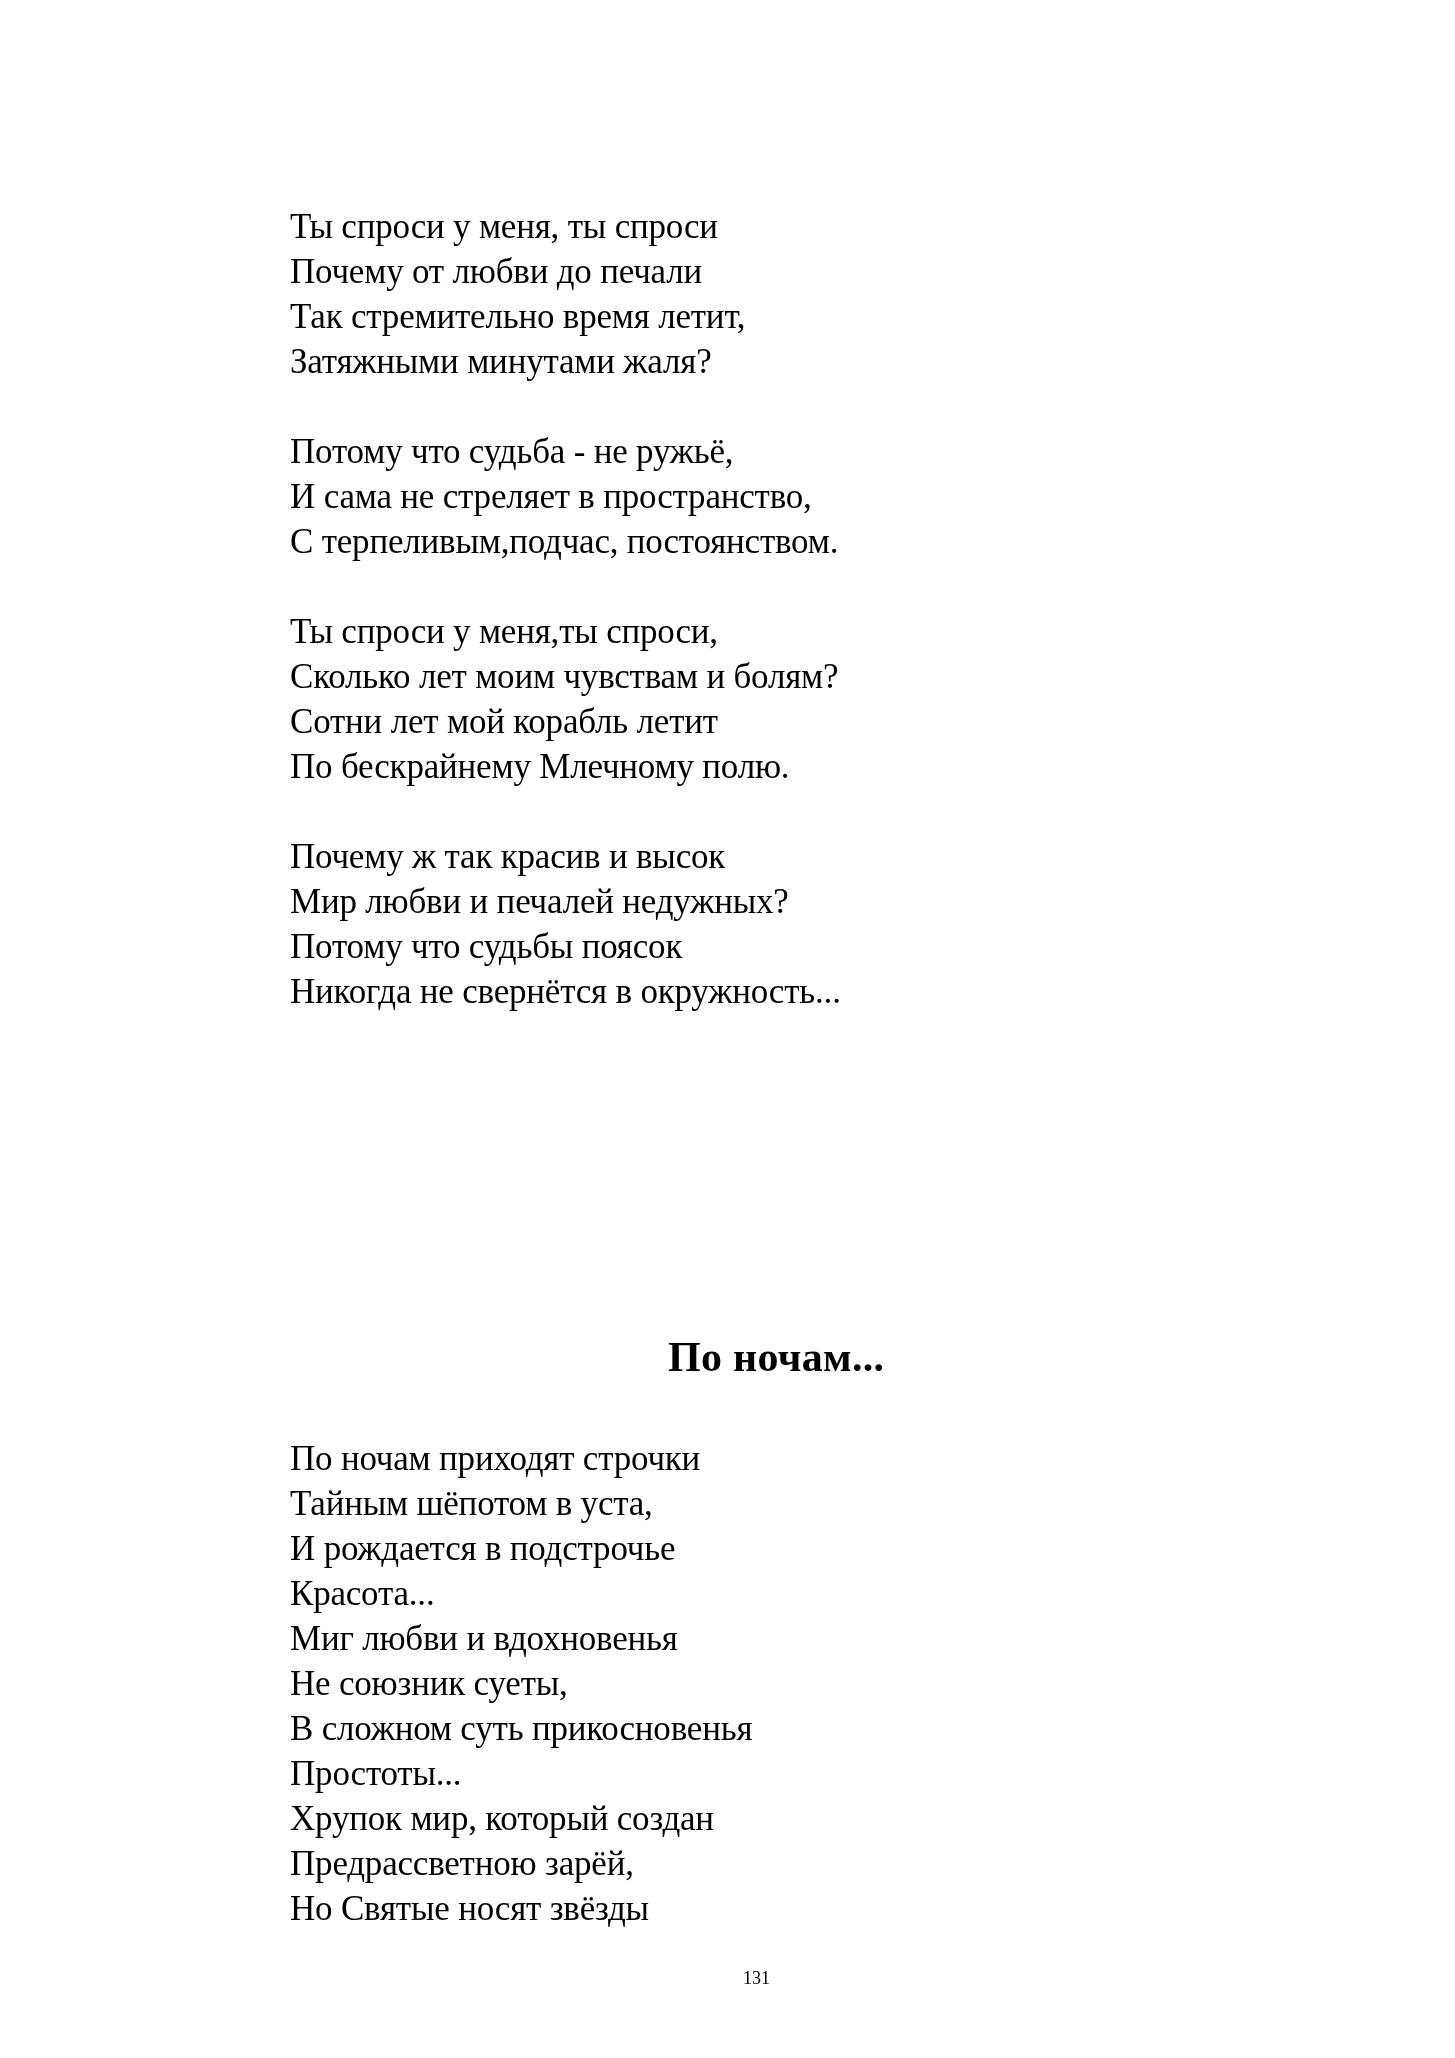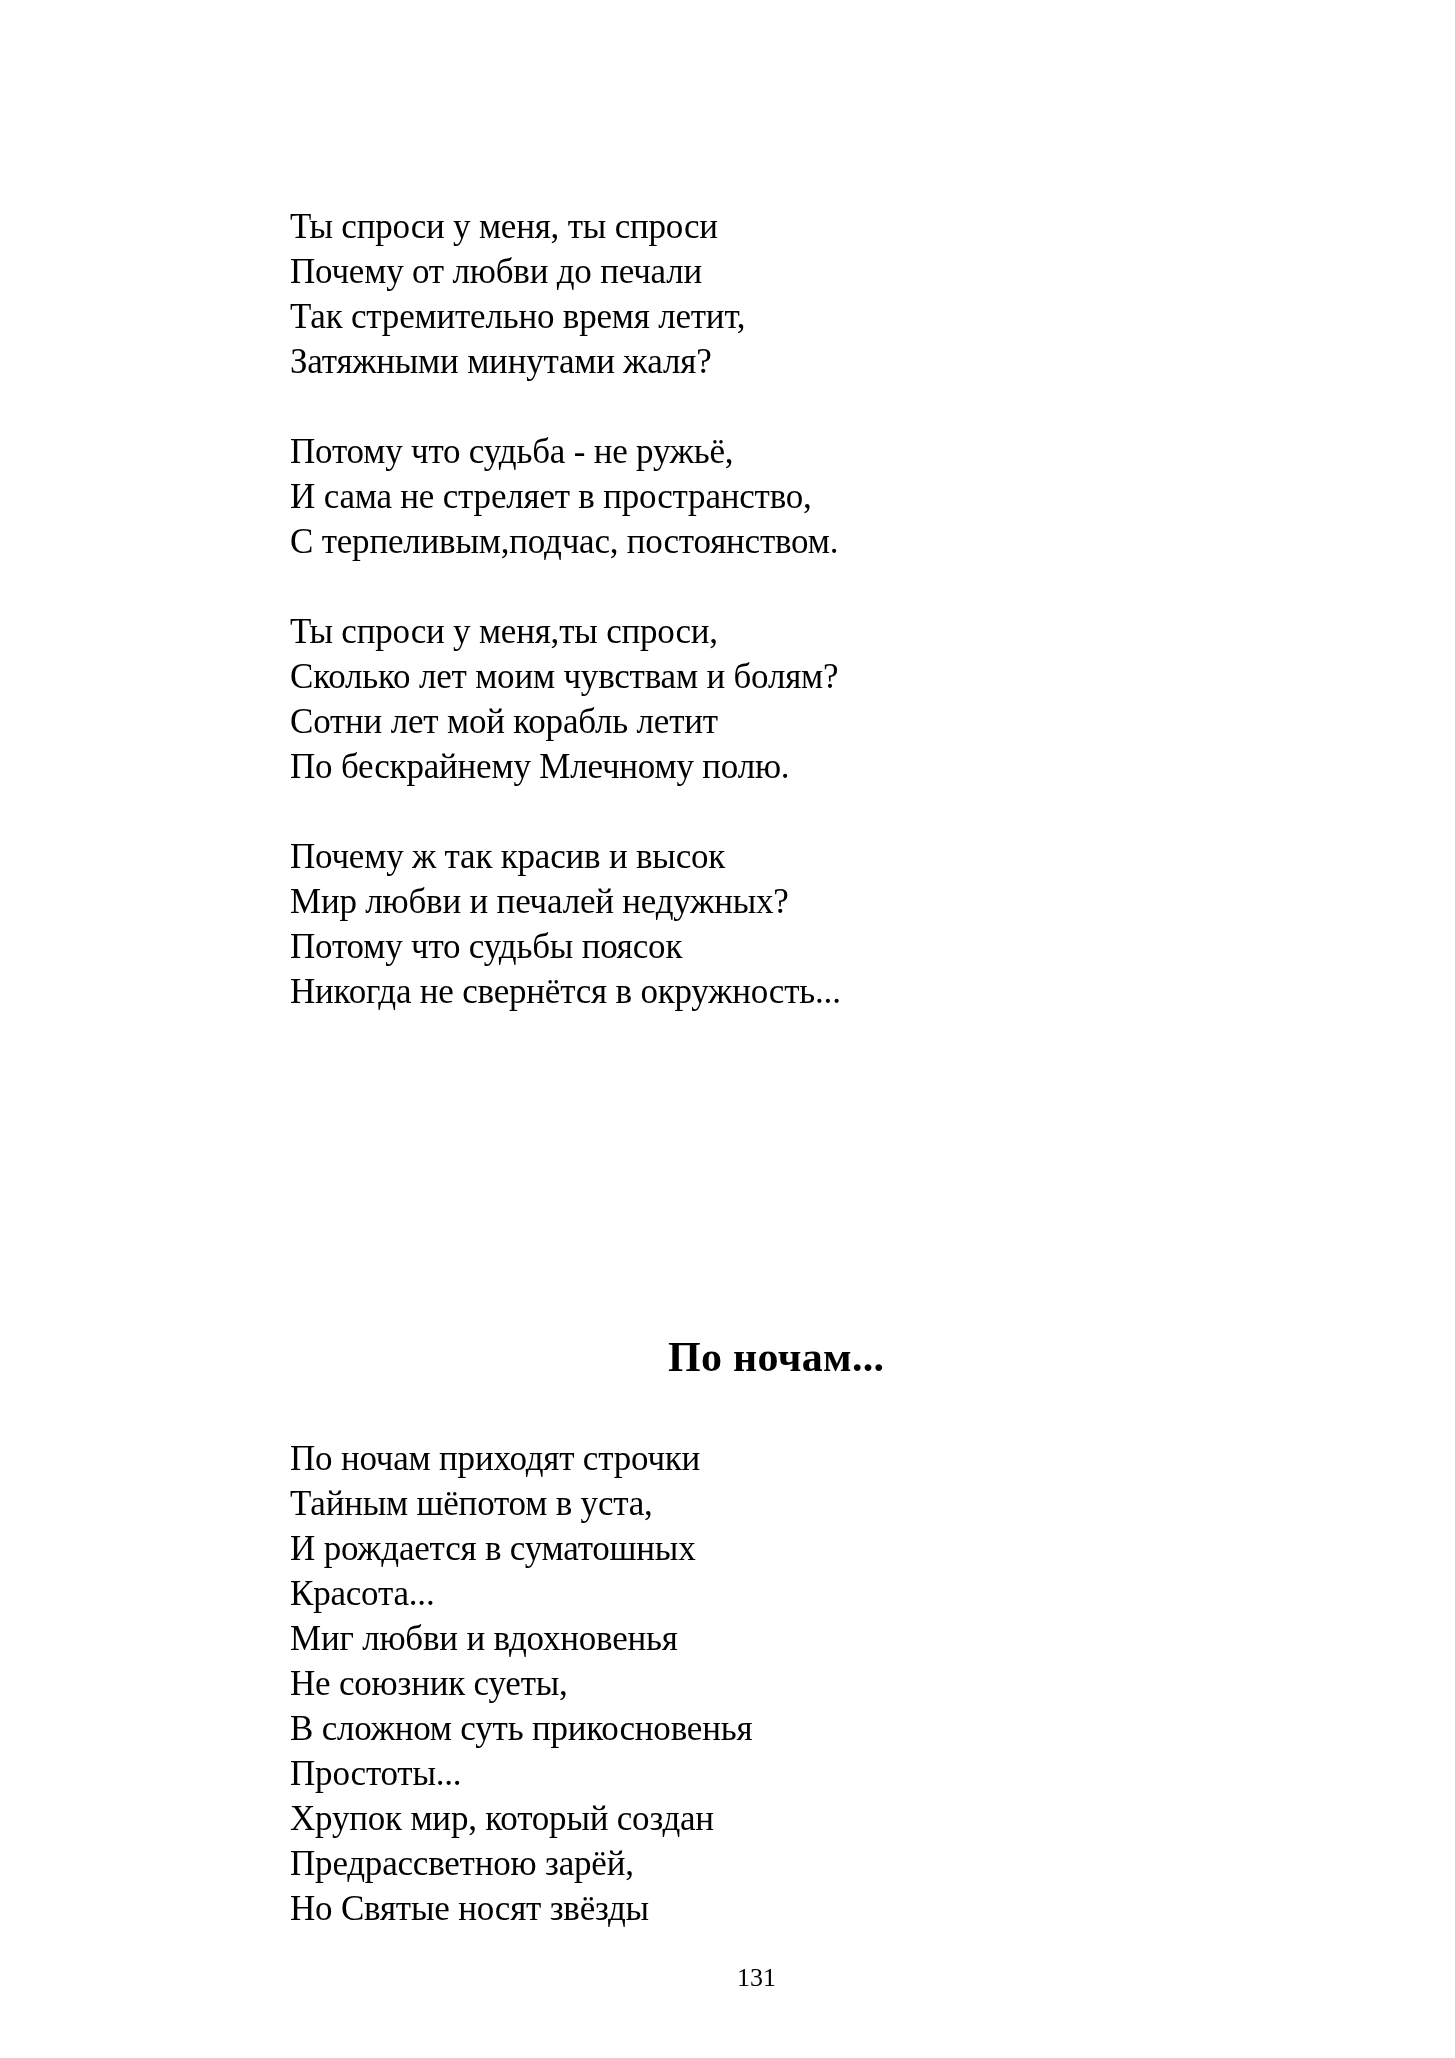--- a/index.html
+++ b/index.html
@@ -49,21 +49,21 @@
       letter-spacing: 0.3px;
       margin-left: 16px;
     }
     .poem-2 { top: 1418px; }
     .page-number {
       position: absolute;
       top: 1944px;
       left: 0;
       width: 1455px;
       text-align: center;
-      font-size: 26px;
+      font-size: 18px;
       line-height: 32px;
       padding-left: 58px;
       box-sizing: border-box;
     }
   </style>
 </head>
 <body>
 
 <div class="page">
 
@@ -91,21 +91,21 @@
       <span class="line">Потому что судьбы поясок</span>
       <span class="line">Никогда не свернётся в окружность...</span>
     </div>
   </div>
 
   <div class="title">По ночам...</div>
 
   <div class="poem poem-2">
     <span class="line">По ночам приходят строчки</span>
     <span class="line">Тайным шёпотом в уста,</span>
-    <span class="line">И рождается в суматошных</span>
+    <span class="line">И рождается в подстрочье</span>
     <span class="line">Красота...</span>
     <span class="line">Миг любви и вдохновенья</span>
     <span class="line">Не союзник суеты,</span>
     <span class="line">В сложном суть прикосновенья</span>
     <span class="line">Простоты...</span>
     <span class="line">Хрупок мир, который создан</span>
     <span class="line">Предрассветною зарёй,</span>
     <span class="line">Но Святые носят звёзды</span>
   </div>
 

